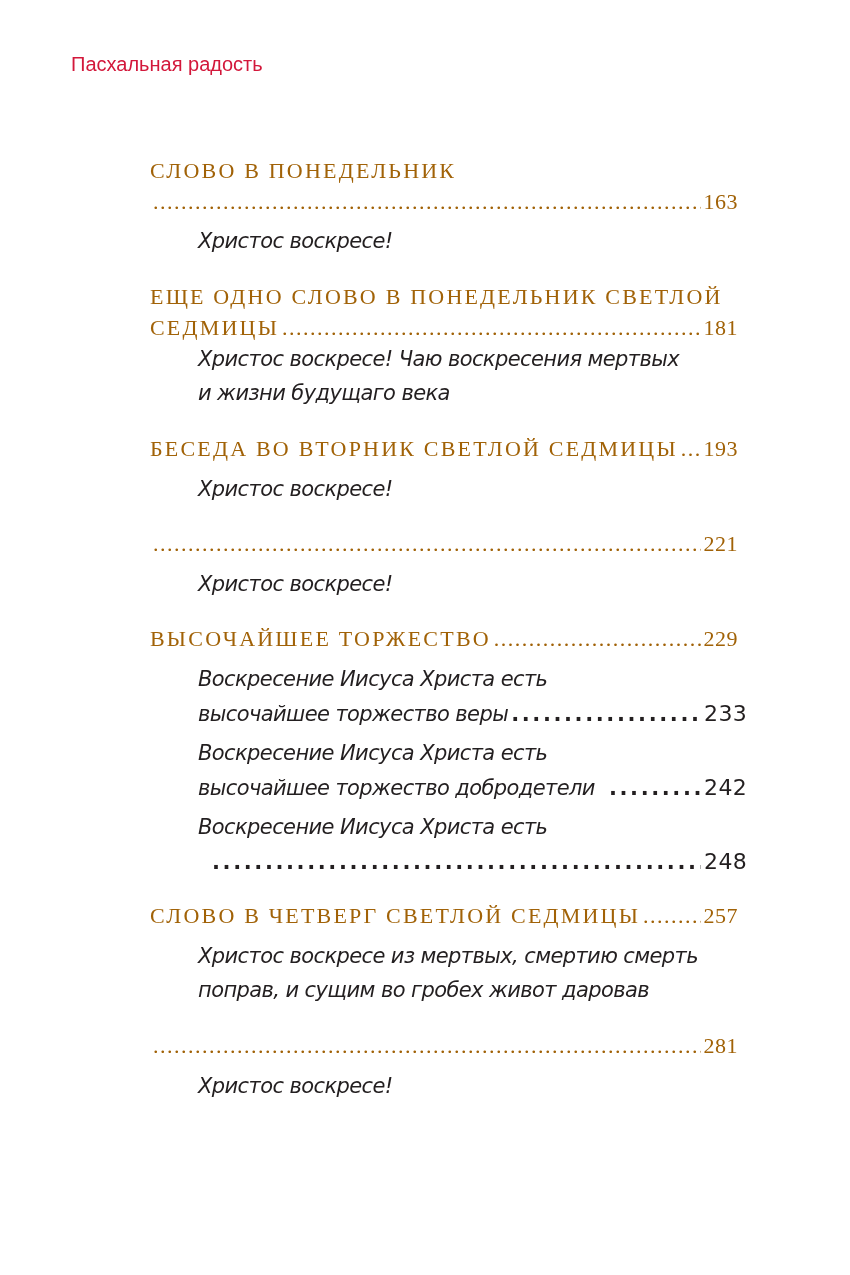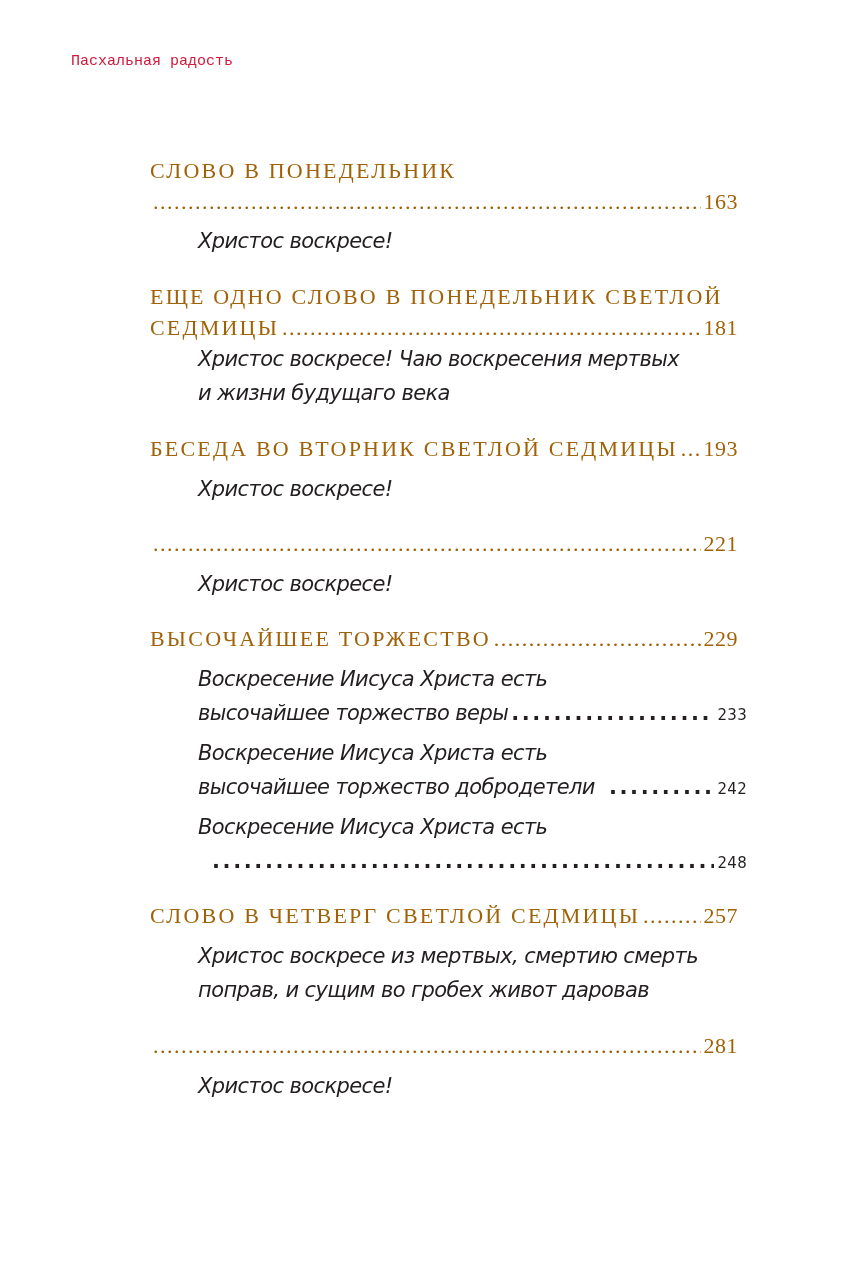--- a/index.html
+++ b/index.html
@@ -1,36 +1,36 @@
 <!DOCTYPE html>
 <html><head>
   <meta charset="utf-8">
   <style>
     html, body { margin: 0; padding: 0; background: #ffffff; }
     body { width: 850px; height: 1275px; position: relative; overflow: hidden; }
     .running-head {
       position: absolute; left: 71px; top: 53px;
-      font-family: Liberation Mono, monospace; font-size: 15px;
+      font-family: Liberation Sans, sans-serif; font-size: 20px;
       color: #d3183b; letter-spacing: 0px;
     }
     .line { position: absolute; left: 150px; width: 588px; height: 32px; display: flex; align-items: baseline; white-space: nowrap; }
     .h {
       font-family: "Liberation Serif", serif; font-size: 22px; color: #a16207;
       letter-spacing: 2.2px;
     }
     .h .num { letter-spacing: 0.5px; }
     .sub {
       font-family: "DejaVu Sans", sans-serif; font-style: italic; font-size: 21px; color: #231f20;
       left: 174px; width: 549px; letter-spacing: -0.6px; margin-left: 24px;
     }
     .dots { flex: 1 1 auto; overflow: hidden; margin: 0 3px; }
     .h .dots { letter-spacing: 2.2px; }
     .h .dots::after { content: "..............................................................................................................................................."; letter-spacing: 1.5px; }
     .sub .dots::after { content: "..............................................................................................................................................."; font-style: normal; font-weight: bold; letter-spacing: 2.6px; }
-    .sub .num { font-style: normal; font-size: 15px; letter-spacing: 0.3px; }
+    .sub .num { font-style: normal; font-size: 22px; letter-spacing: 0.3px; }
     .txt { flex: 0 0 auto; }
   </style>
 </head>
 <body>
 
 <div class="running-head">Пасхальная радость</div>
 
 <div class="line h" style="top:158px">
     <span class="txt">СЛОВО В ПОНЕДЕЛЬНИК</span>
   </div>

